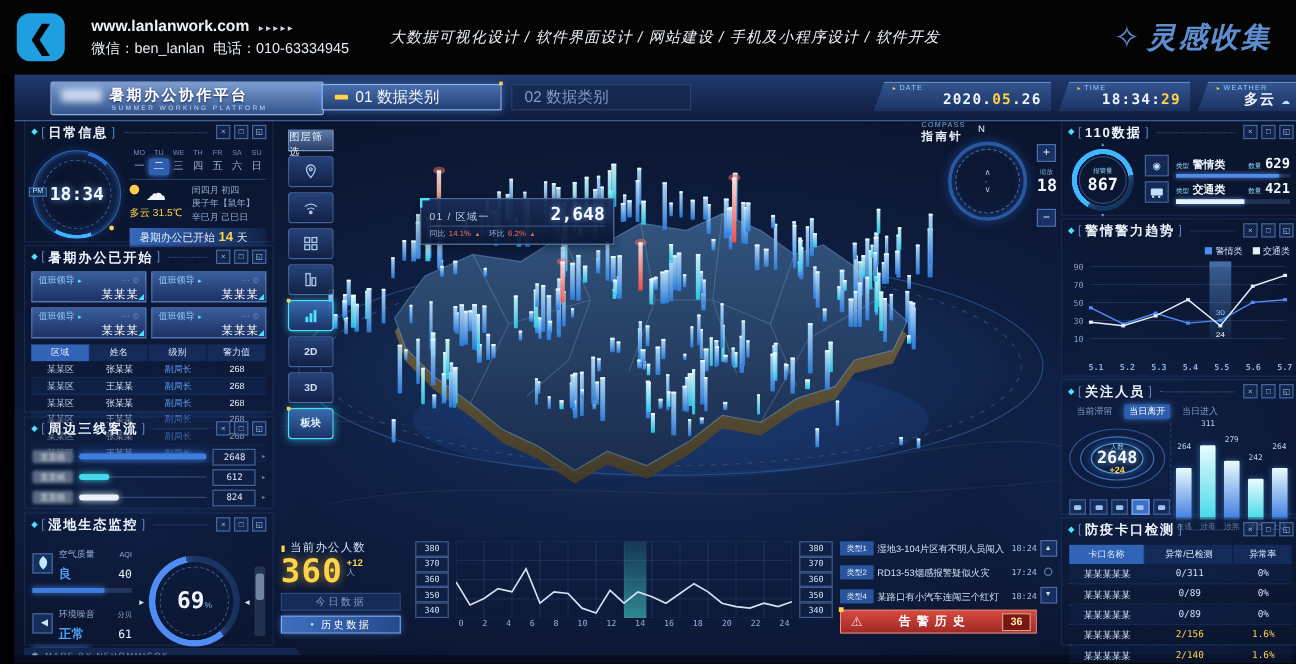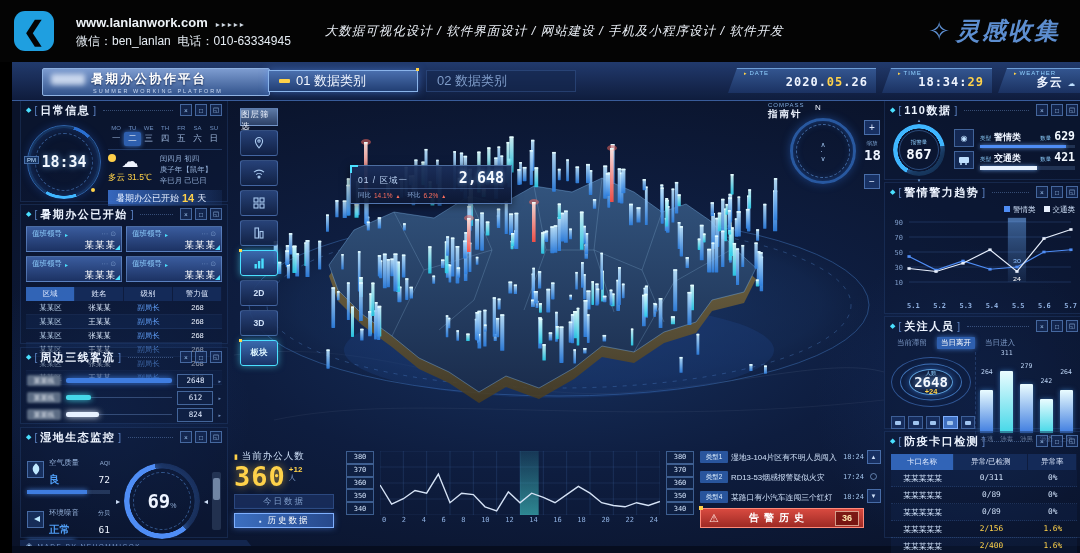--- a/index.html
+++ b/index.html
@@ -1202,21 +1202,21 @@
           <span class="wico">◱</span>
         </div>
       <div class="eco-body">
         <div class="eco-left">
           <div class="eco-block">
             <div class="eco-r1">
               <span class="eco-ic">
                   <span class="leaf"></span>
                 </span>
               <span class="eco-tx"><span class="l">空气质量</span><br><span class="s">良</span></span>
-              <span class="eco-m"><span class="ml">AQI</span><br><span class="mv">72</span></span>
+              <span class="eco-m"><span class="ml">AQI</span><br><span class="mv">40</span></span>
             </div>
             <div class="eco-track">
                 <div class="eco-fill" style="width: 72%;"></div>
               </div>
           </div>
           <div class="eco-block">
             <div class="eco-r1">
               <span class="eco-ic">
                   <span class="horn"></span>
                 </span>
@@ -1672,19 +1672,19 @@
           <span class="c1">0/89</span>
           <span class="c2">0%</span>
         </div>
       <div class="cp-row warn">
           <span class="c0">某某某某某</span>
           <span class="c1">2/156</span>
           <span class="c2">1.6%</span>
         </div>
       <div class="cp-row warn">
           <span class="c0">某某某某某</span>
-          <span class="c1">2/400</span>
+          <span class="c1">2/140</span>
           <span class="c2">1.6%</span>
         </div>
     </div>
 
   </div>
 </div>
 
 </body></html>

